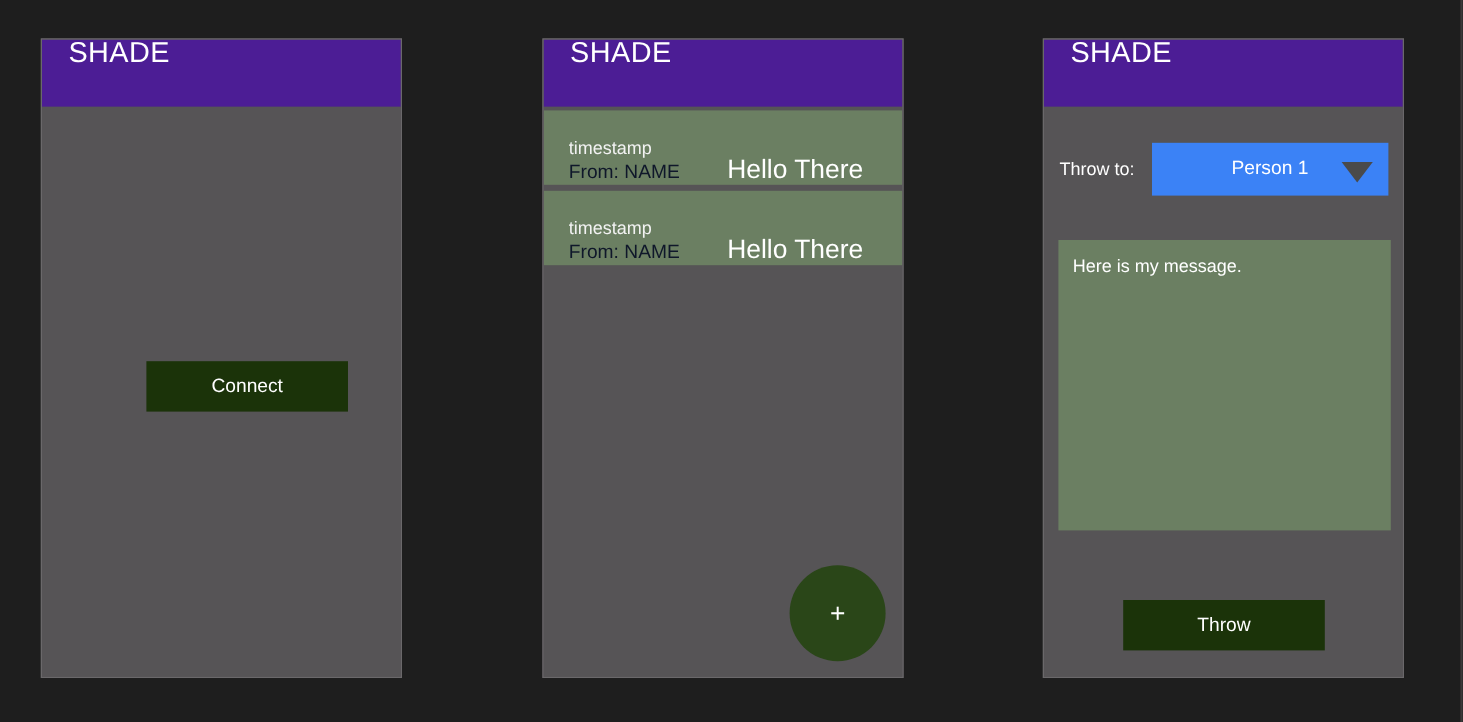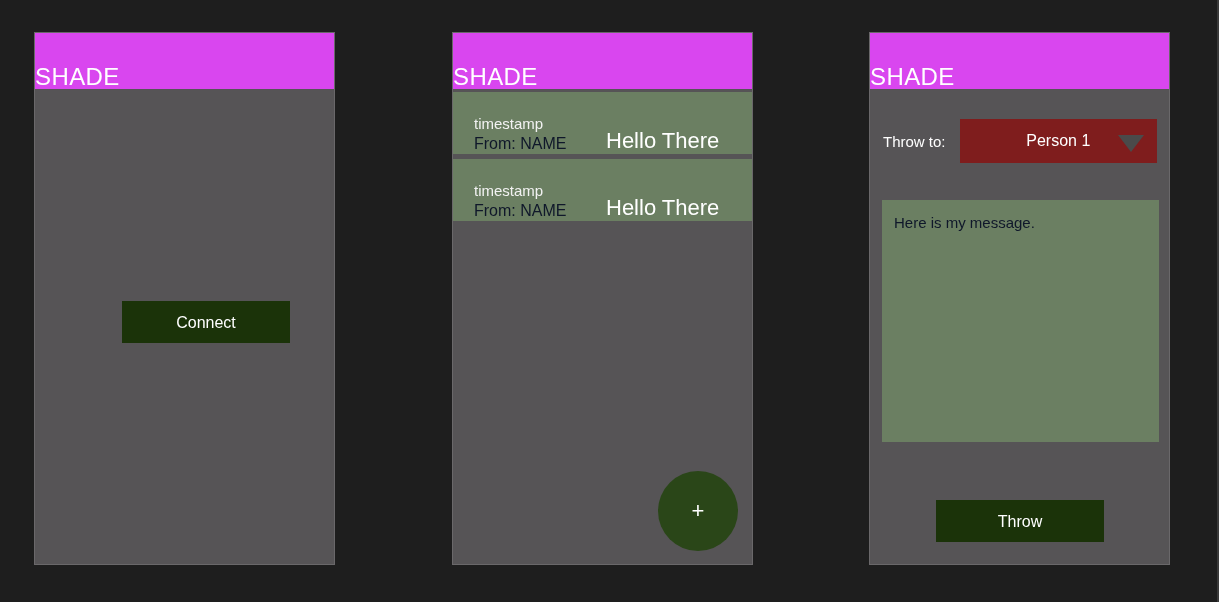--- a/index.html
+++ b/index.html
@@ -35,23 +35,24 @@
     flex-direction: column;
     overflow: hidden;
   }
   #phone-1 { left: 34px;  top: 32px; width: 301px; height: 533px; }
   #phone-2 { left: 452px; top: 32px; width: 301px; height: 533px; }
   #phone-3 { left: 869px; top: 32px; width: 301px; height: 533px; }
 
   .app-bar {
     height: 56px;
     flex: 0 0 56px;
-    background: #d946ef;
-    display: flex;
-    align-items: flex-end;
+    background: #4c1d95;
+    display: flex;
+    align-items: flex-start;
+    padding-left: 22px;
     box-sizing: border-box;
   }
   .app-bar-title {
     color: #ffffff;
     font-size: 24px;
     letter-spacing: 0.4px;
     line-height: 1;
   }
 
   .phone-body {
@@ -166,21 +167,21 @@
   }
   #send-to-label {
     color: #ffffff;
     font-size: 15px;
     flex: 0 0 auto;
   }
   #recipient-select {
     margin-left: 14px;
     flex: 1 1 auto;
     height: 44px;
-    background: #7f1d1d;
+    background: #3b82f6;
     display: flex;
     align-items: center;
     justify-content: center;
     position: relative;
     cursor: pointer;
   }
   #recipient-value {
     color: #ffffff;
     font-size: 16px;
   }
@@ -195,21 +196,21 @@
     border-right: 13px solid transparent;
     border-top: 17px solid #4a4a4a;
   }
   #message-input {
     position: absolute;
     left: 12px;
     top: 111px;
     width: 277px;
     height: 242px;
     background: #6b7f62;
-    color: #0f172a;
+    color: #ffffff;
     font-family: "Liberation Sans", sans-serif;
     font-size: 15px;
     border: none;
     resize: none;
     outline: none;
     box-sizing: border-box;
     padding: 13px 12px;
     line-height: 20px;
   }
   #throw-button {

